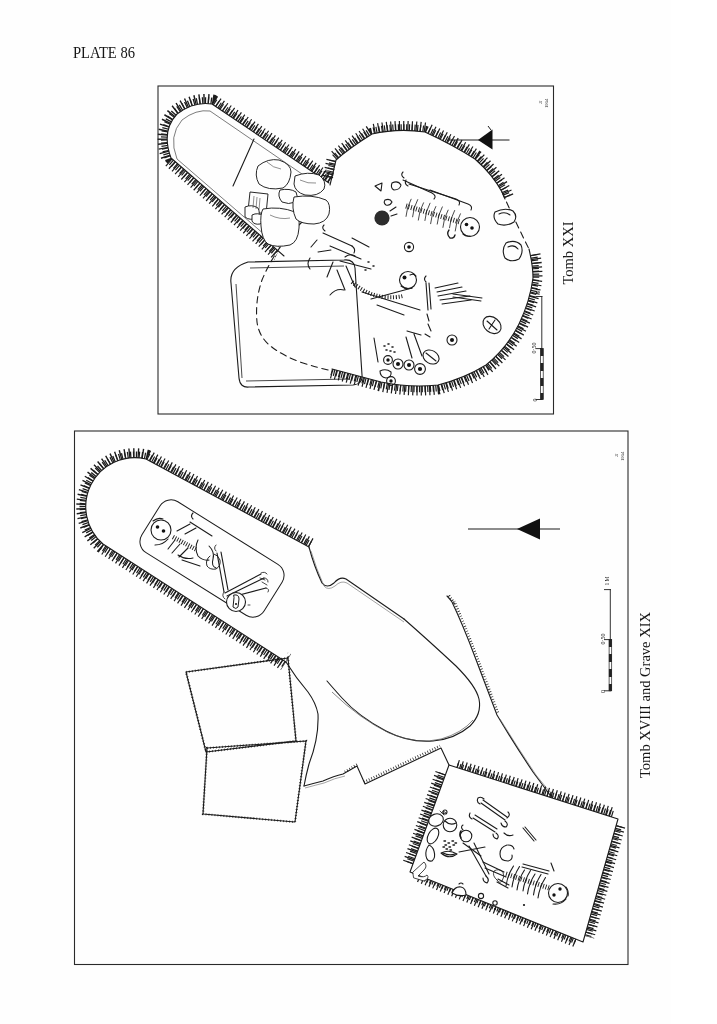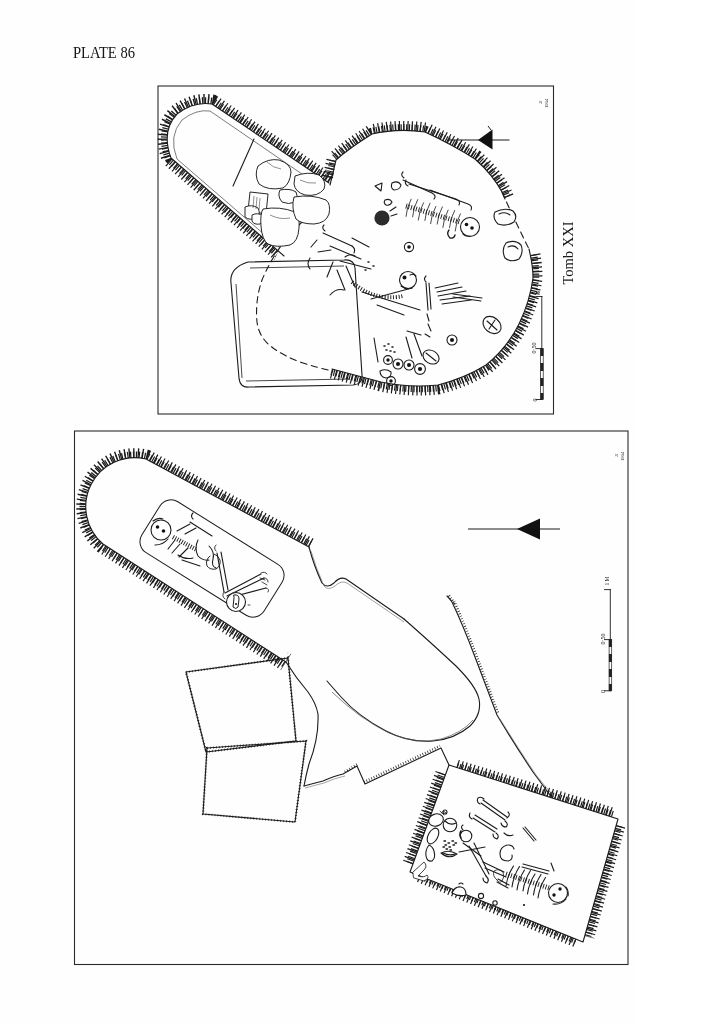--- a/index.html
+++ b/index.html
@@ -1,17 +1,17 @@
 <!DOCTYPE html>
 <html><head>
 <meta charset="utf-8">
 <style>
   html,body{margin:0;padding:0;background:#ffffff;}
   #page{position:relative;width:634px;height:1024px;background:#fefefe;overflow:hidden;
-        font-family:"Liberation Serif", serif;}
+        font-family:"Liberation Serif", serif;padding-left:37px;}
   svg{position:absolute;left:0;top:0;}
   .ink{stroke:#1b1b1b;fill:none;stroke-width:1.1;stroke-linejoin:round;stroke-linecap:round;}
   .h1{stroke:#1c1c1c;fill:none;stroke-width:19;stroke-dasharray:1.2 2.9;}
   .h2{stroke:#1c1c1c;fill:none;stroke-width:12.5;stroke-dasharray:1.2 1.5;}
 </style>
 </head>
 <body>
 <div id="page">
 <svg width="717" height="1024" viewBox="0 0 717 1024">
 

